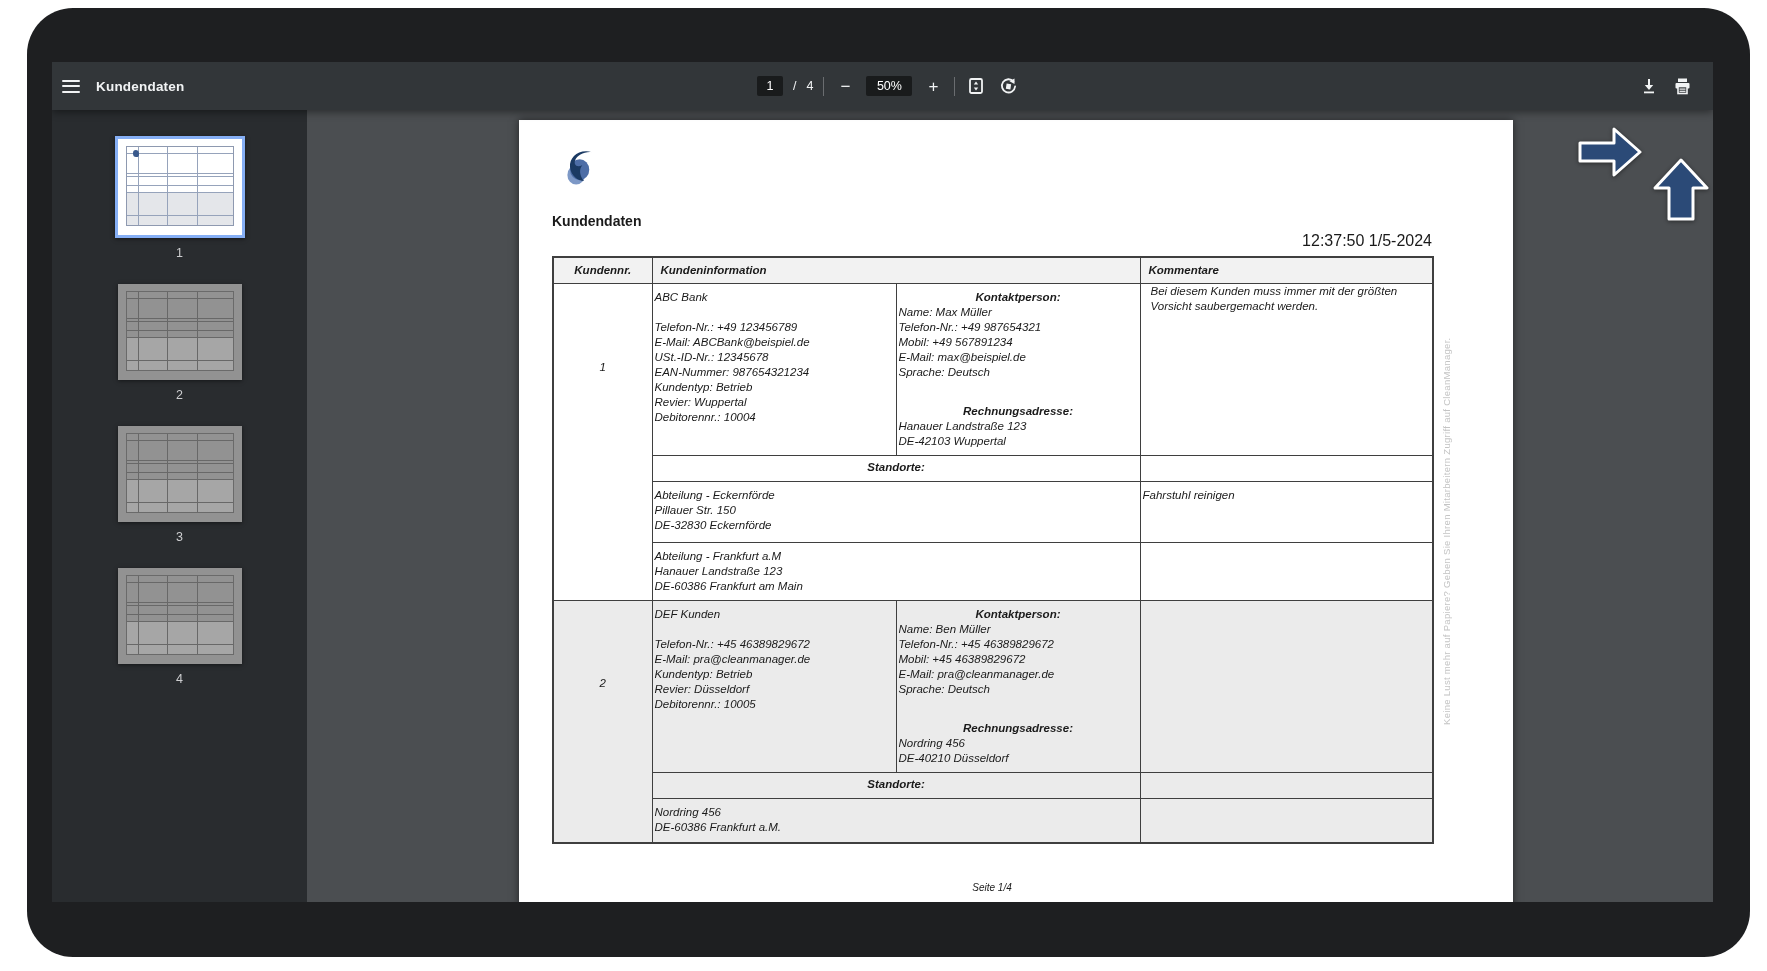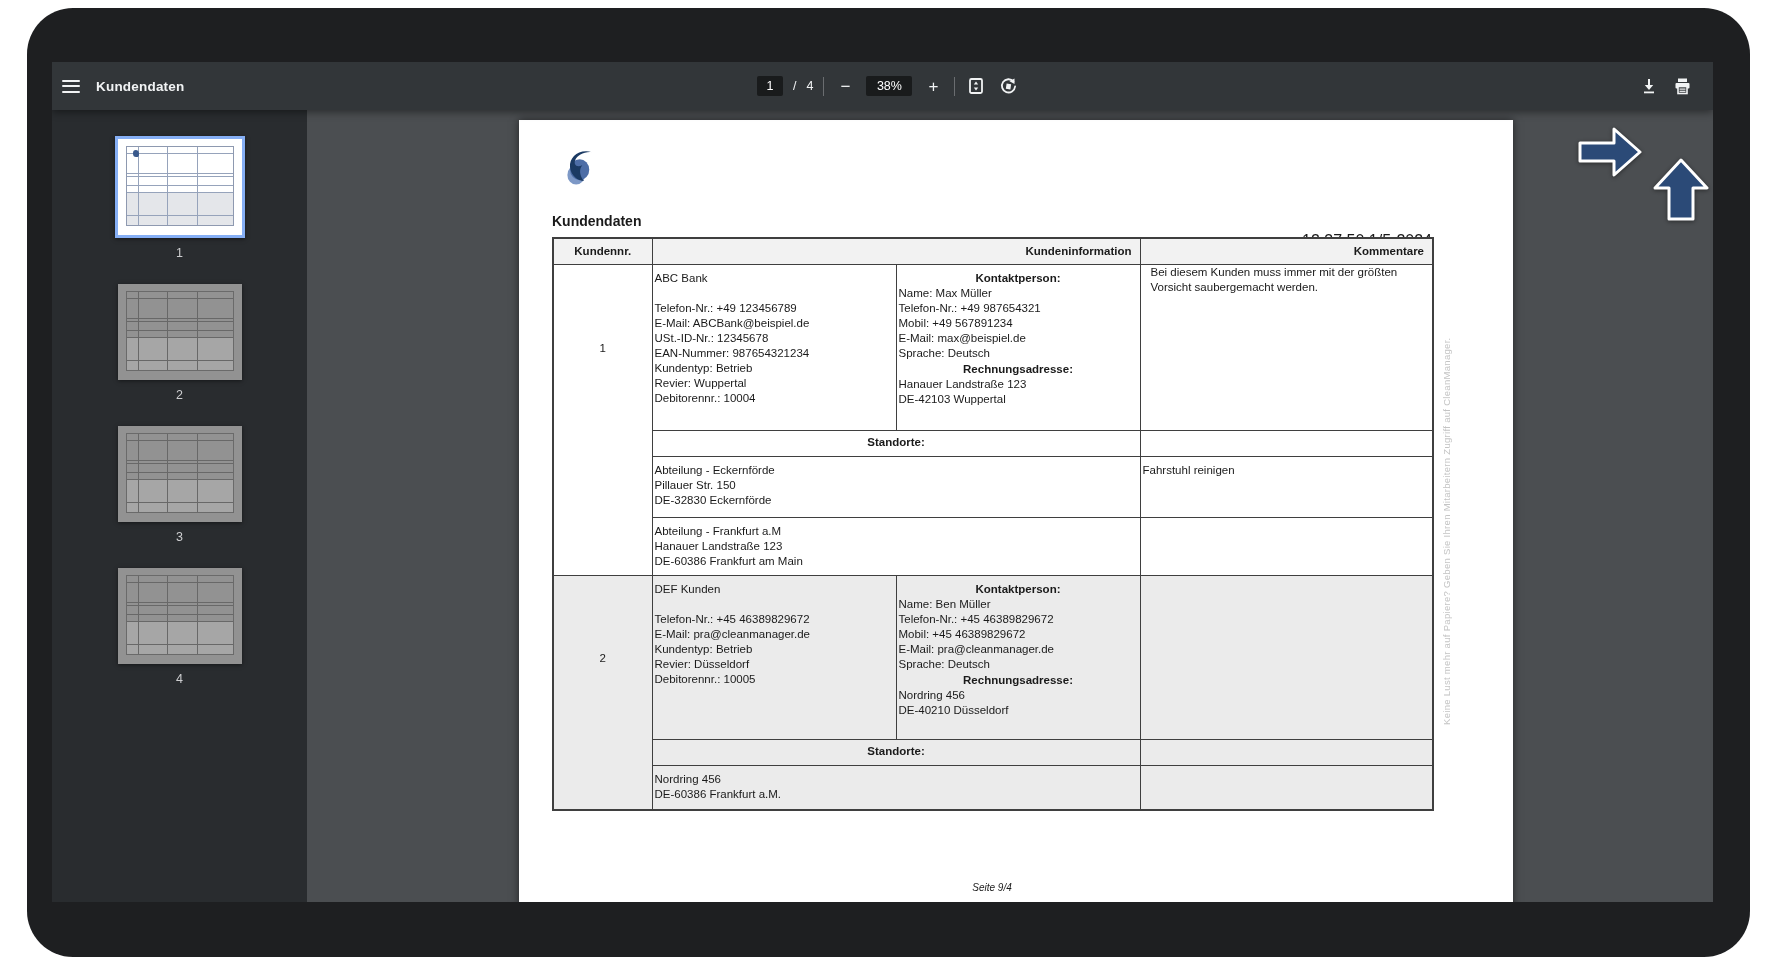--- a/index.html
+++ b/index.html
@@ -53,33 +53,33 @@
 
   
   .main{position:absolute;left:255px;top:48px;width:1406px;height:792px;background:#4b4e51;overflow:hidden;}
   .page{position:absolute;left:212px;top:10px;width:994px;height:790px;background:#ffffff;
         box-shadow:0 0 8px rgba(0,0,0,.55);color:#1a1a1a;}
 
   .logo{position:absolute;left:44px;top:27px;width:35px;height:40px;}
   .doc-title{position:absolute;left:33px;top:93px;font-size:14px;font-weight:bold;}
   .doc-timestamp{position:absolute;right:81px;top:112px;font-size:16px;text-align:center;}
 
-  .cust-table{position:absolute;left:33px;top:117px;border-collapse:collapse;table-layout:fixed;
-              width:880px;font-size:11.5px;line-height:15px;}
+  .cust-table{position:absolute;left:33px;top:136px;border-collapse:collapse;table-layout:fixed;
+              width:880px;font-size:11.5px;line-height:15px;font-style:italic;}
   .cust-table th,.cust-table td{border:1px solid #3f3f3f;padding:0;vertical-align:top;overflow:hidden;}
   .cust-table{border:2px solid #3f3f3f;}
-  .cust-table th{background:#f2f2f2;font-size:11.5px;text-align:right;padding:5px 8px;height:14px;}
+  .cust-table th{background:#f2f2f2;font-size:11.5px;text-align:left;padding:5px 8px;height:14px;}
   .cust-table th.c{text-align:center;}
   .pad{padding:6px 2px;}
   .nr-cell{vertical-align:top;}
   .nr-box{display:flex;align-items:center;justify-content:center;}
   .cust-name{margin-bottom:15px;}
   .pre{white-space:pre-line;}
   .bold{font-weight:bold;text-align:center;}
-  .mt{margin-top:1px;}
+  .mt{margin-top:24px;}
   .comment-mid{vertical-align:middle;}
   .comment-mid .pad{padding:0 10px;}
   .grayrow{background:#ebebeb;}
   .h25{height:25px}.h166{height:166px}.h24{height:24px}.h61{height:61px}
   .h54{height:54px}.h164{height:164px}.h44{height:44px}
 
   .watermark{position:absolute;left:922px;top:185px;height:420px;width:14px;
              writing-mode:vertical-rl;transform:rotate(180deg);
              font-size:9.5px;color:#c4c4c4;letter-spacing:.3px;white-space:nowrap;}
   .page-footer{position:absolute;left:33px;top:762px;width:880px;text-align:center;
@@ -111,21 +111,21 @@
     </div>
 
     <div class="tb-center">
       <div class="numbox pagebox">1</div>
       <span>/</span>
       <span>4</span>
       <div class="tb-sep"></div>
       <div class="tb-btn">
           <span class="tb-glyph">−</span>
         </div>
-      <div class="numbox zoombox">38%</div>
+      <div class="numbox zoombox">50%</div>
       <div class="tb-btn">
           <span class="tb-glyph">+</span>
         </div>
       <div class="tb-sep"></div>
       <div class="tb-btn">
         <svg width="18" height="18" viewBox="0 0 18 18">
           <rect class="stroke-ic" x="3" y="2" width="12" height="14" rx="1.5"></rect>
           <polygon class="fill-ic" points="9,4.5 11.2,7.5 6.8,7.5"></polygon>
           <polygon class="fill-ic" points="9,13.5 11.2,10.5 6.8,10.5"></polygon>
         </svg>
@@ -308,21 +308,21 @@
 DE-60386 Frankfurt a.M.</div>
           </td>
           <td>
             <div class="pad"></div>
           </td>
         </tr>
       </tbody>
         </table>
 
       <div class="watermark">Keine Lust mehr auf Papiere? Geben Sie Ihren Mitarbeitern Zugriff auf CleanManager.</div>
-      <div class="page-footer">Seite 9/4</div>
+      <div class="page-footer">Seite 1/4</div>
     </div>
   </div>
 
   <svg class="arrow arrow-right" width="66" height="54" viewBox="0 0 66 54">
     <polygon points="2,18 36,18 36,4 62,27 36,50 36,36 2,36" fill="#2b4a77" stroke="#ffffff" stroke-width="3" stroke-linejoin="round"></polygon>
   </svg>
   <svg class="arrow arrow-up" width="58" height="66" viewBox="0 0 58 66">
     <polygon points="29,3 55,31 41,31 41,62 17,62 17,31 3,31" fill="#2b4a77" stroke="#ffffff" stroke-width="3" stroke-linejoin="round"></polygon>
   </svg>
 

